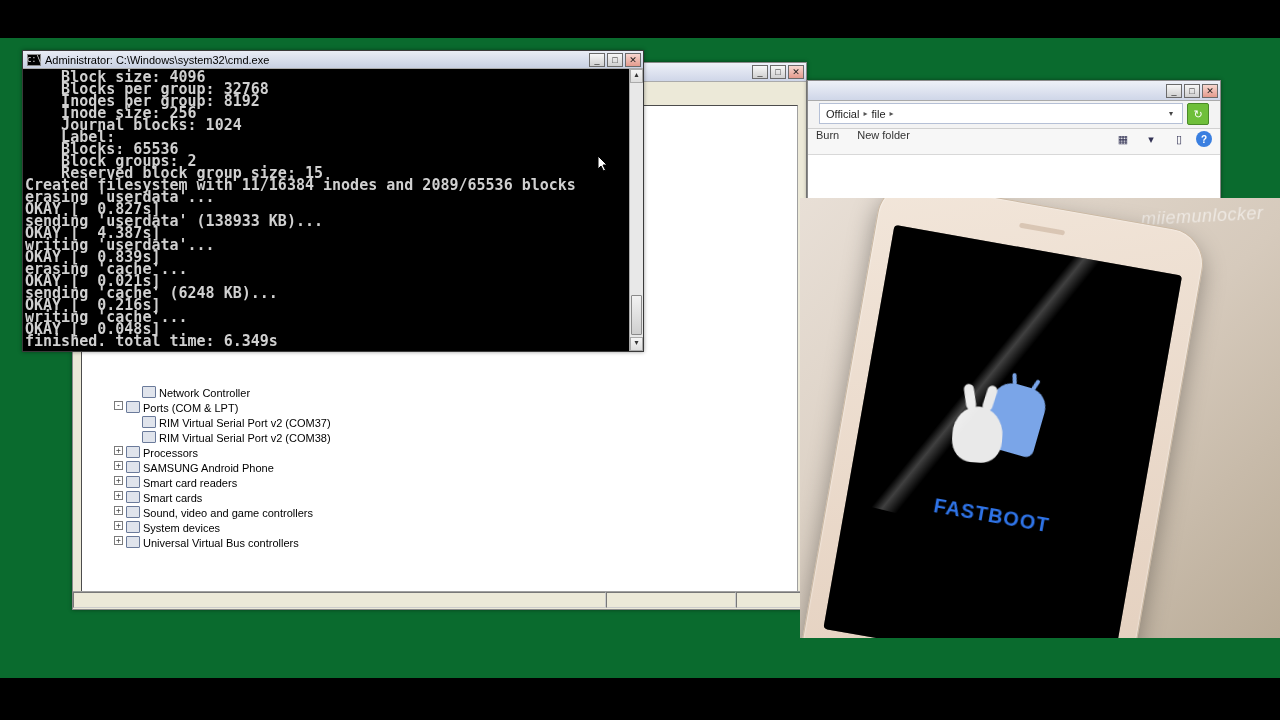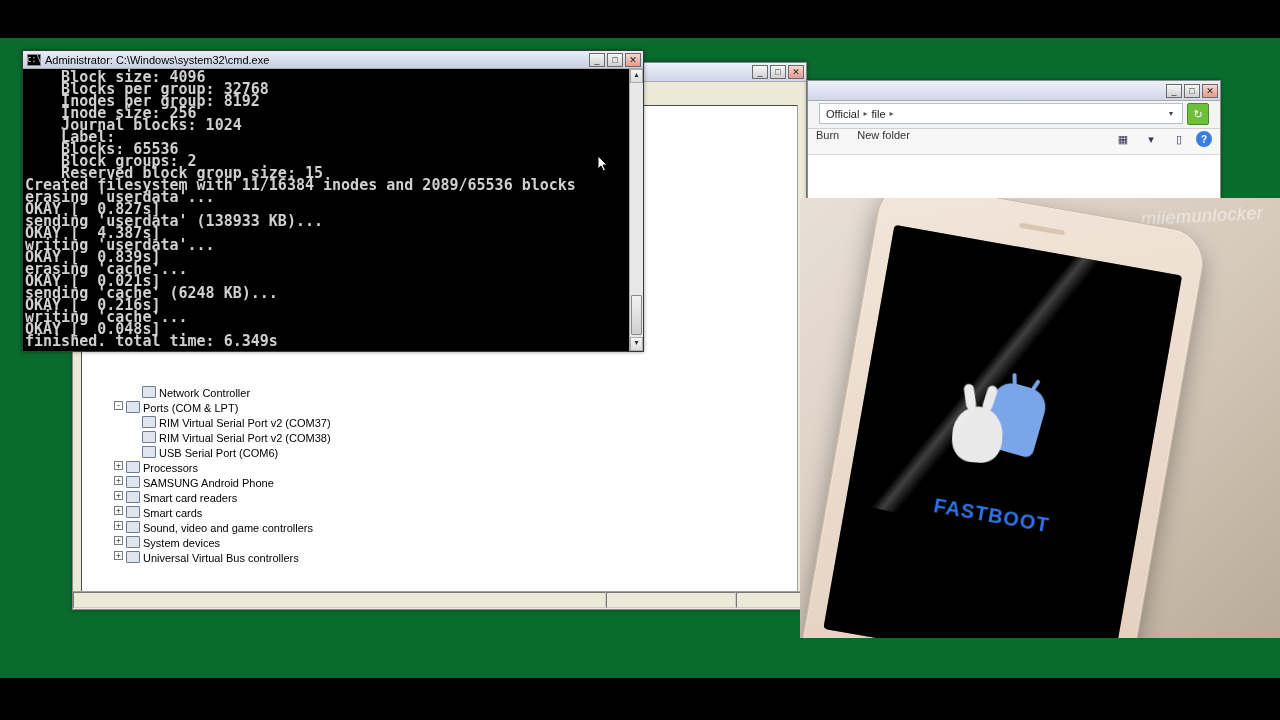--- a/index.html
+++ b/index.html
@@ -381,25 +381,20 @@
         </div>
         <div class="tree-node indent-1">
           <span class="expander blank"></span>
           <span class="dev-icon"></span>
           <span>RIM Virtual Serial Port v2 (COM37)</span>
         </div>
         <div class="tree-node indent-1">
           <span class="expander blank"></span>
           <span class="dev-icon"></span>
           <span>RIM Virtual Serial Port v2 (COM38)</span>
-        </div>
-        <div class="tree-node indent-1">
-          <span class="expander blank"></span>
-          <span class="dev-icon"></span>
-          <span>USB Serial Port (COM6)</span>
         </div>
         <div class="tree-node indent-0">
           <span class="expander">+</span>
           <span class="dev-icon"></span>
           <span>Processors</span>
         </div>
         <div class="tree-node indent-0">
           <span class="expander">+</span>
           <span class="dev-icon"></span>
           <span>SAMSUNG Android Phone</span>

